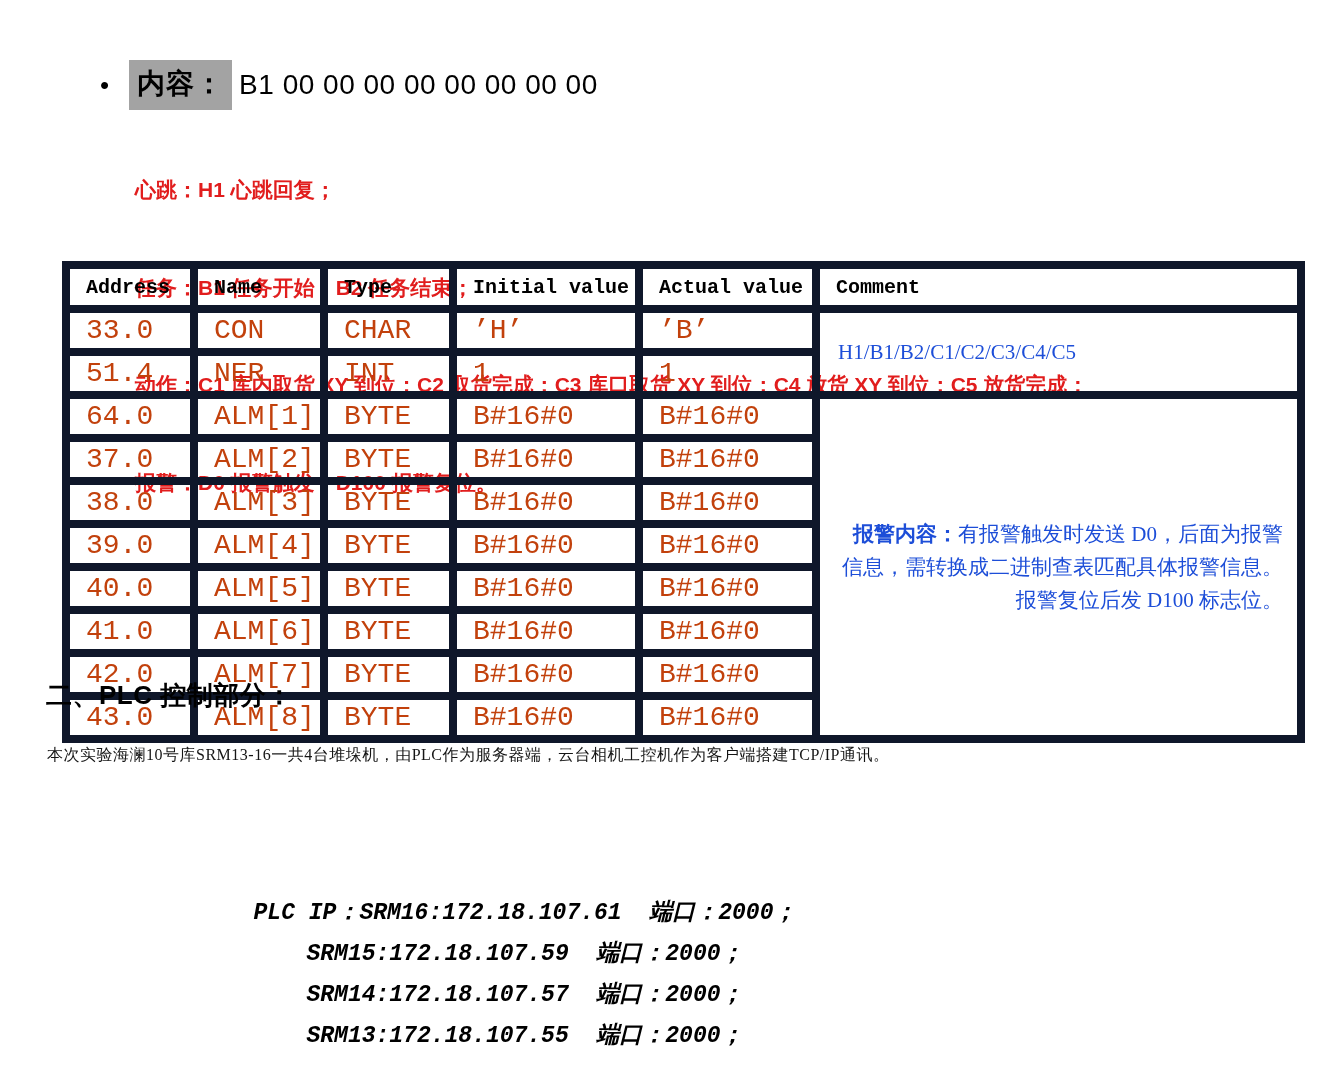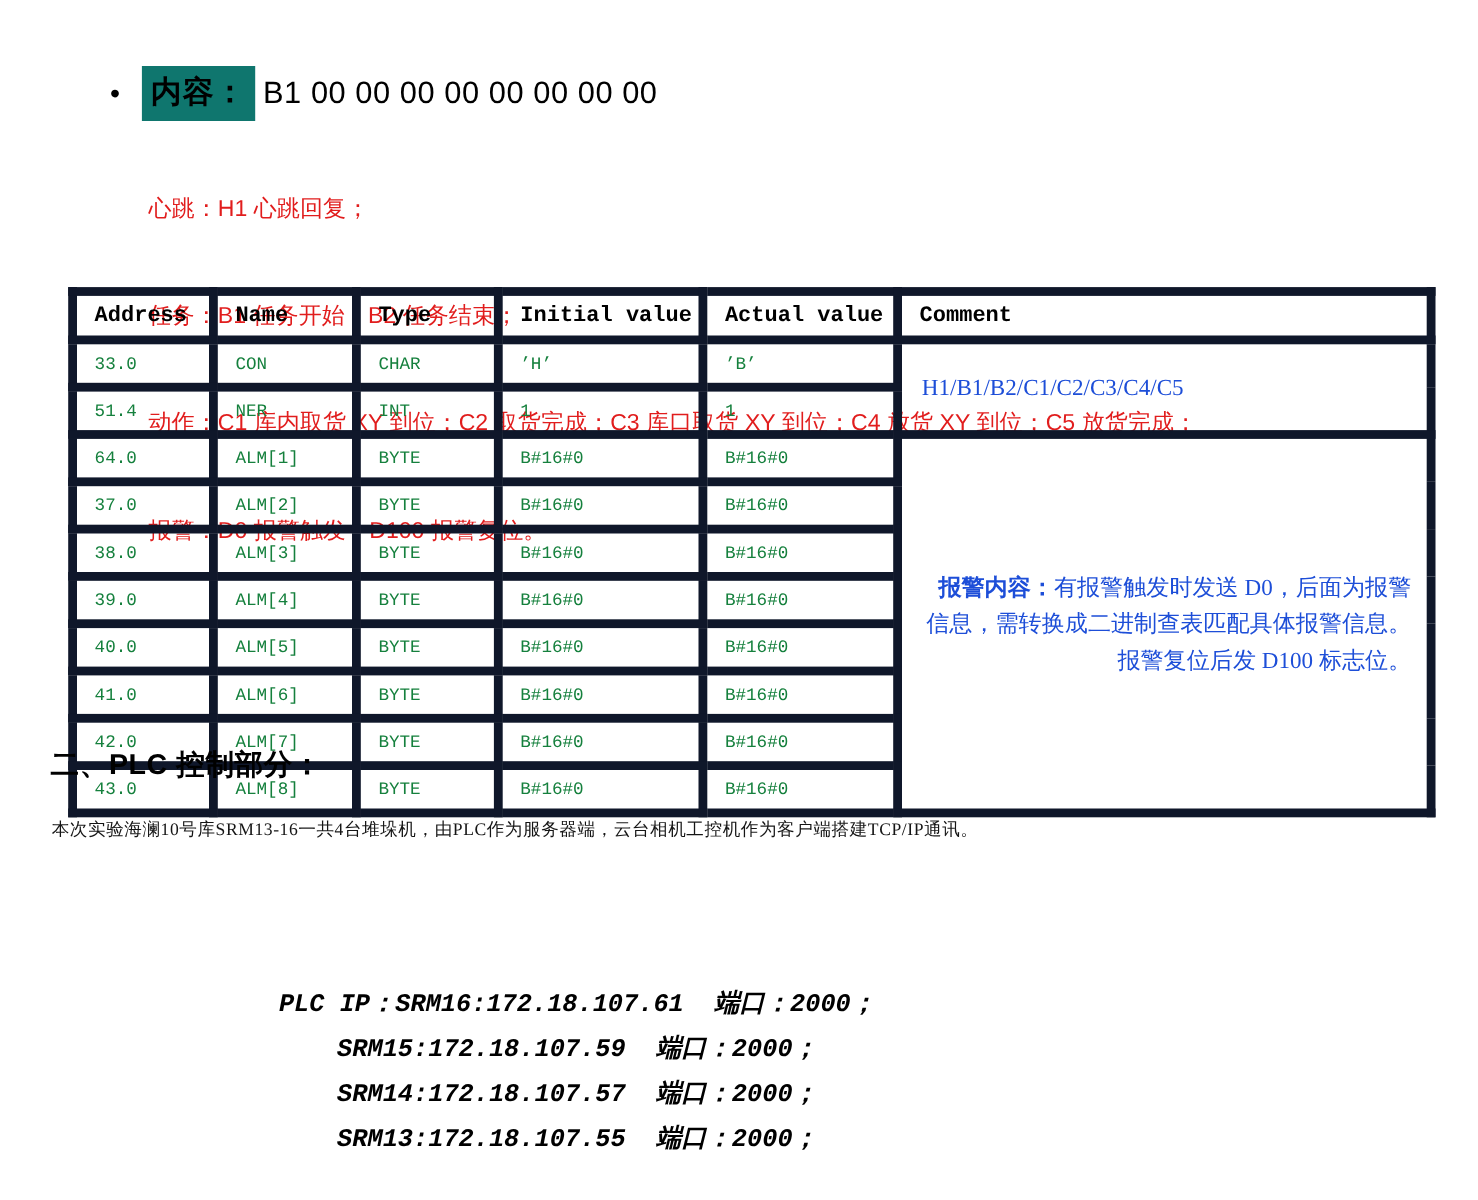--- a/index.html
+++ b/index.html
@@ -2,36 +2,36 @@
 <html><head>
 <meta charset="utf-8">
 <style>
   html,body{margin:0;padding:0;background:#ffffff;}
   #page{position:relative;width:1344px;height:1091px;background:#ffffff;overflow:hidden;
         font-family:"Liberation Sans",sans-serif;color:#000;}
 
   
   .bullet-row{position:absolute;left:100px;top:60px;display:flex;align-items:center;}
   .bullet-dot{font-size:26px;line-height:28px;margin-right:20px;color:#000;}
-  .hl-label{background:#0f766e;color:#000;font-weight:bold;font-size:28px;
+  .hl-label{background:#a3a3a3;color:#000;font-weight:bold;font-size:28px;
             padding:5px 8px 7px 8px;letter-spacing:1px;}
   .bullet-value{font-weight:normal;font-size:28px;margin-left:7px;letter-spacing:0.5px;white-space:pre;}
 
   
-  .legend{position:absolute;left:135px;top:109px;color:#e11d1d;font-weight:normal;
+  .legend{position:absolute;left:135px;top:109px;color:#e11d1d;font-weight:bold;
           font-size:21px;line-height:32.5px;white-space:pre;}
 
   
   table.plc-table{position:absolute;left:62px;top:261px;border-collapse:collapse;
        table-layout:fixed;border:3px solid #000;
        font-family:"Liberation Mono","DejaVu Sans Mono",monospace;}
   .plc-table th,.plc-table td{border:8px solid #0f172a;padding:0 0 0 16px;text-align:left;
        vertical-align:middle;overflow:hidden;}
   .plc-table th{font-size:20px;font-weight:bold;height:36px;}
-  .plc-table td{font-size:16px;font-weight:normal;height:35px;color:#15803d;}
+  .plc-table td{font-size:28px;font-weight:normal;height:35px;color:#c2410c;}
   .plc-table td.c-comment{font-family:"Liberation Serif","DejaVu Serif",serif;
        font-size:21px;padding:0 14px 0 18px;color:#1d4ed8;}
   .alarm-comment{line-height:33px;text-align:right;}
   .alarm-label{font-weight:bold;}
 
   
   .sec-heading{position:absolute;left:46px;top:678px;font-size:26px;font-weight:bold;
        letter-spacing:0.5px;}
 
   

